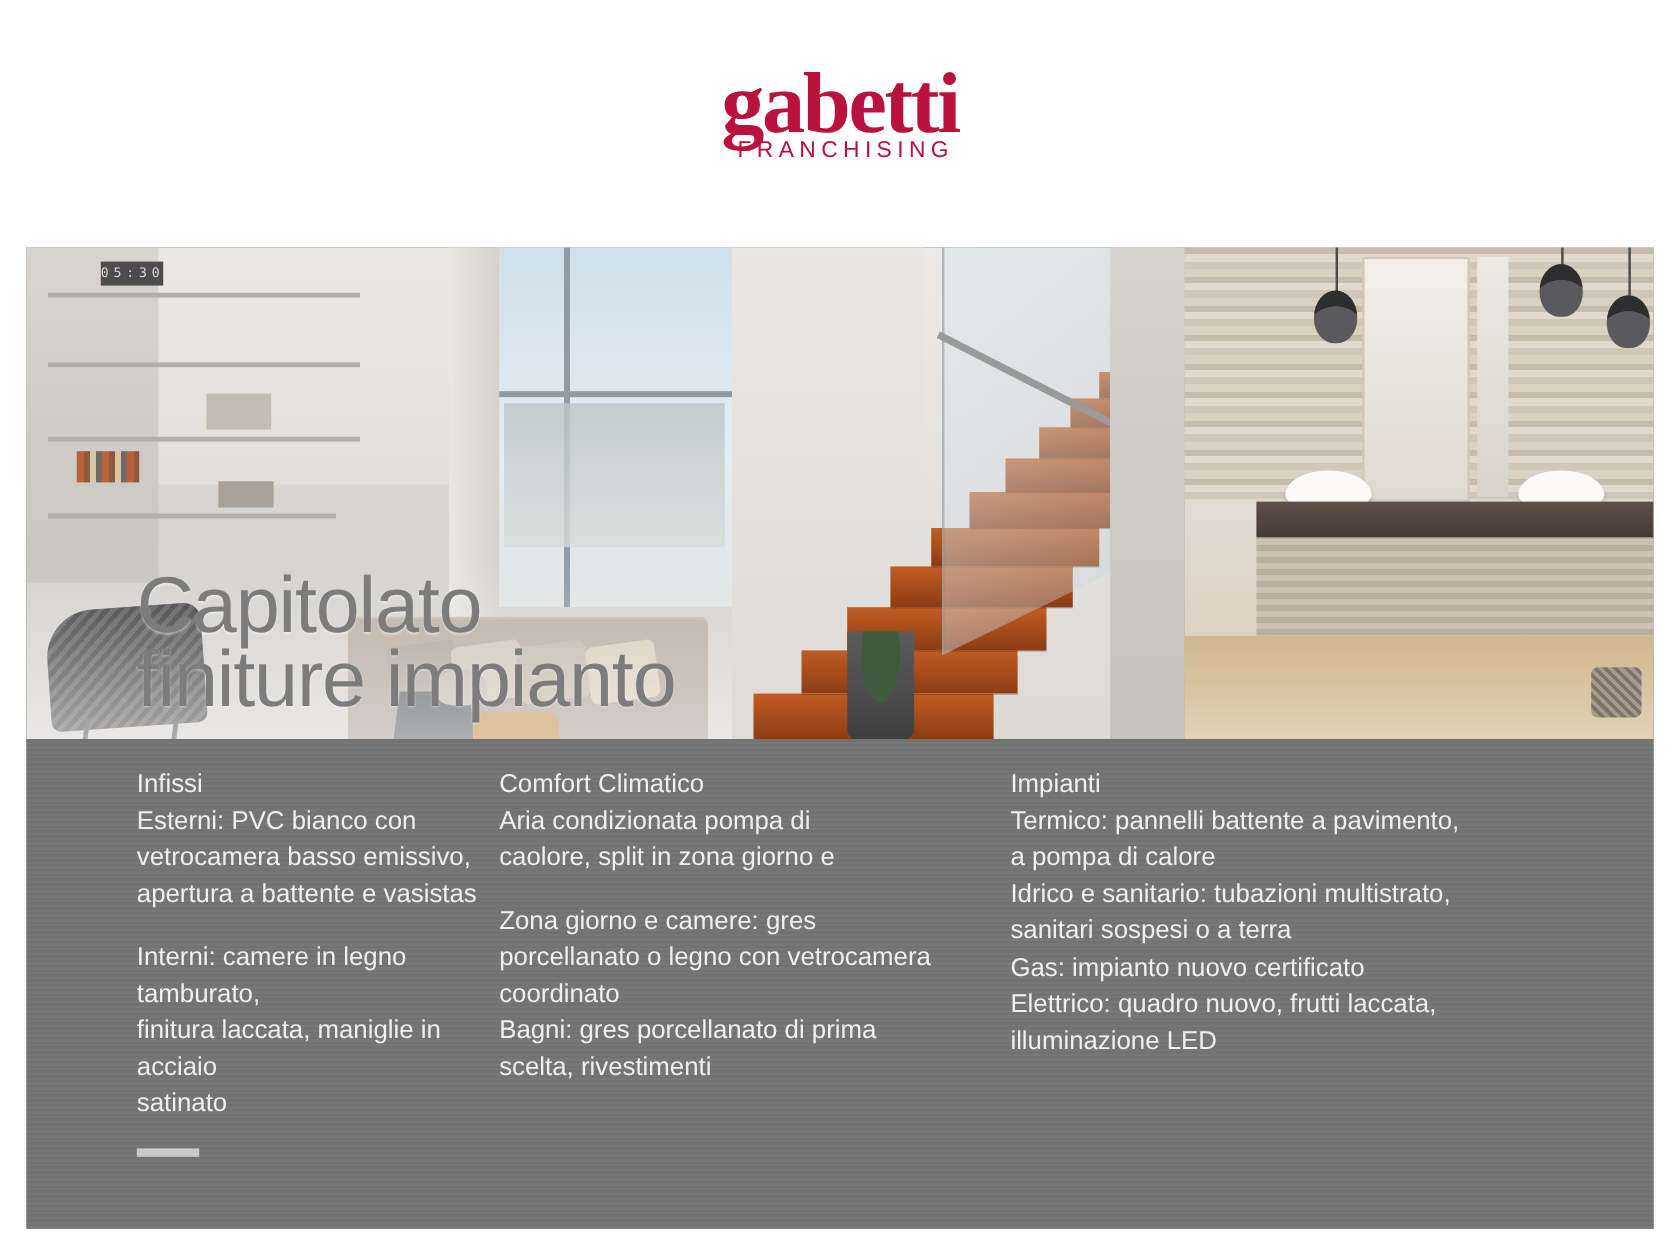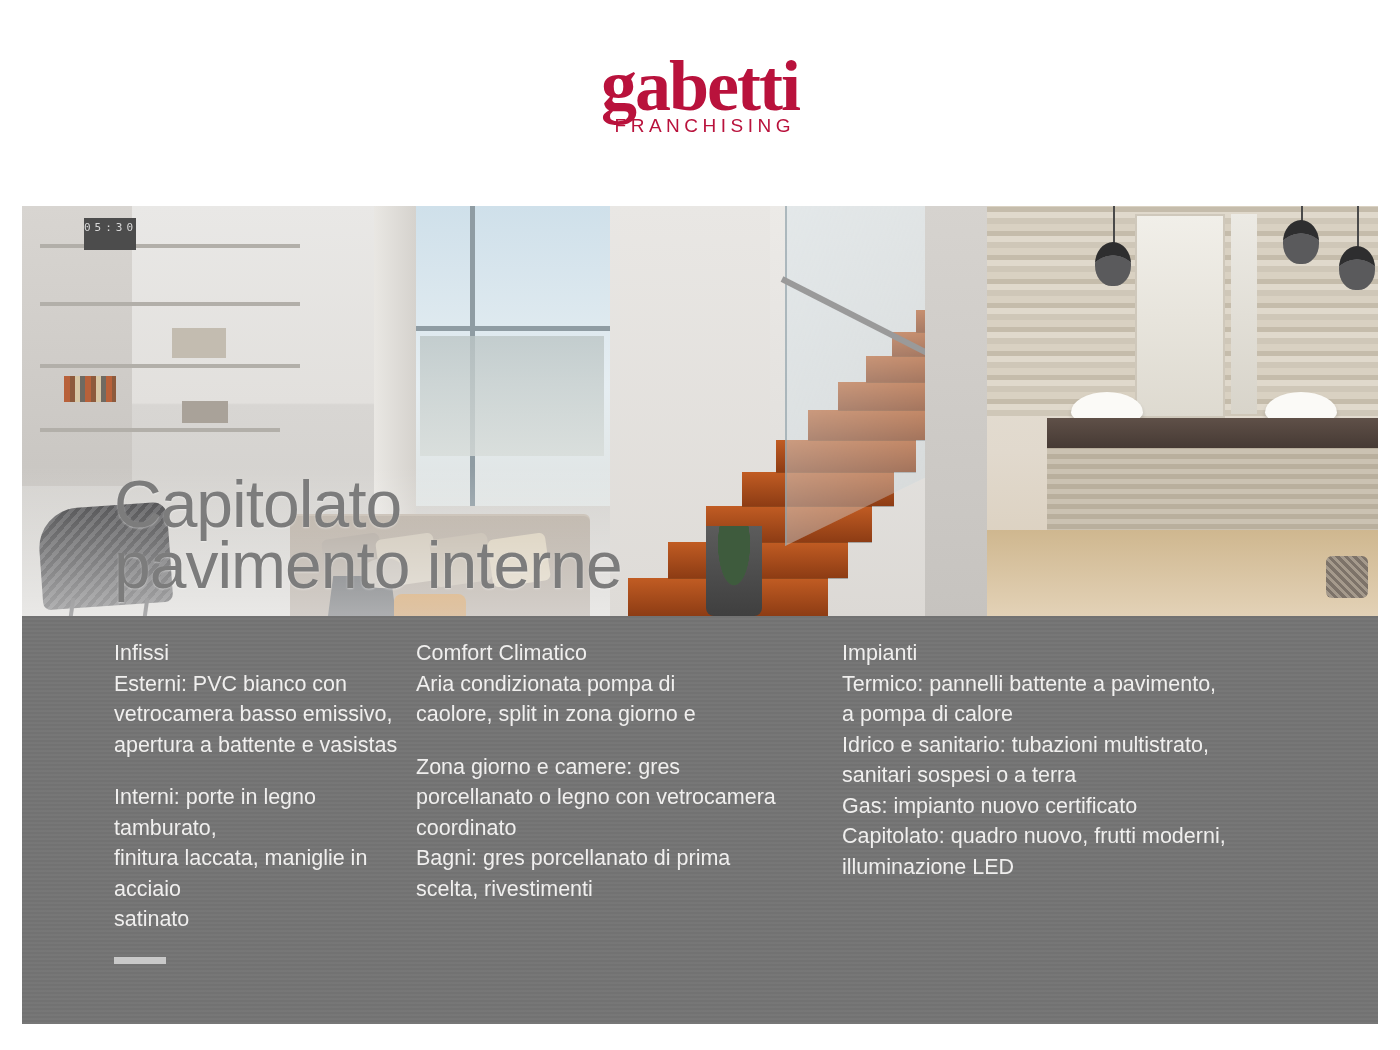--- a/index.html
+++ b/index.html
@@ -83,21 +83,21 @@
     background: linear-gradient(#d8d5d1, #c9c6c2);
   }
   .liv-shelf {
     position: absolute; left: 18px; width: 260px; height: 4px; background: #b2afa9;
   }
   .liv-shelf.s1 { top: 38px; }
   .liv-shelf.s2 { top: 96px; }
   .liv-shelf.s3 { top: 158px; }
   .liv-shelf.s4 { top: 222px; width: 240px; }
   .liv-clock {
-    position: absolute; left: 62px; top: 12px; width: 52px; height: 32px;
+    position: absolute; left: 62px; top: 12px; width: 52px; height: 20px;
     background: #4c4c4c; color: #d8d8d8; font-size: 11px; letter-spacing: 4px;
     font-family: "DejaVu Sans Mono", monospace; text-align: center; line-height: 20px;
   }
   .liv-books {
     position: absolute; top: 170px; left: 42px; width: 52px; height: 26px;
     background: repeating-linear-gradient(90deg,#b8613a 0 6px,#8d5a3c 6px 11px,#d7c7a6 11px 16px,#6f6a62 16px 21px);
   }
   .liv-box1 { position: absolute; top: 122px; left: 150px; width: 54px; height: 30px; background: #c3bcb0; }
   .liv-box2 { position: absolute; top: 195px; left: 160px; width: 46px; height: 22px; background: #a9a299; }
   .liv-window {
@@ -375,35 +375,35 @@
       <div class="ba-basin b2"></div>
       <div class="ba-counter"></div>
       <div class="ba-cabinet"></div>
       <div class="ba-floor"></div>
       <div class="ba-basket"></div>
     </div>
   </div>
 
   <div class="poster-title">
     <div>Capitolato</div>
-    <div>pavimento interne</div>
+    <div>finiture impianto</div>
   </div>
 
   <div class="band">
     <div class="cols">
 
       <div class="col c1">
         <div class="blk">
           <p>Infissi</p>
           <p>Esterni: PVC bianco con</p>
           <p>vetrocamera basso emissivo,</p>
           <p>apertura a battente e vasistas</p>
         </div>
         <div class="blk">
-          <p>Interni: porte in legno tamburato,</p>
+          <p>Interni: camere in legno tamburato,</p>
           <p>finitura laccata, maniglie in acciaio</p>
           <p>satinato</p>
         </div>
         <div class="divider"></div>
       </div>
 
       <div class="col c2">
         <div class="blk">
           <p>Comfort Climatico</p>
           <p>Aria condizionata pompa di</p>
@@ -419,20 +419,20 @@
       </div>
 
       <div class="col c3">
         <div class="blk">
           <p>Impianti</p>
           <p>Termico: pannelli battente a pavimento,</p>
           <p>a pompa di calore</p>
           <p>Idrico e sanitario: tubazioni multistrato,</p>
           <p>sanitari sospesi o a terra</p>
           <p>Gas: impianto nuovo certificato</p>
-          <p>Capitolato: quadro nuovo, frutti moderni,</p>
+          <p>Elettrico: quadro nuovo, frutti laccata,</p>
           <p>illuminazione LED</p>
         </div>
       </div>
 
     </div>
   </div>
 </div>
 
 </body></html>

